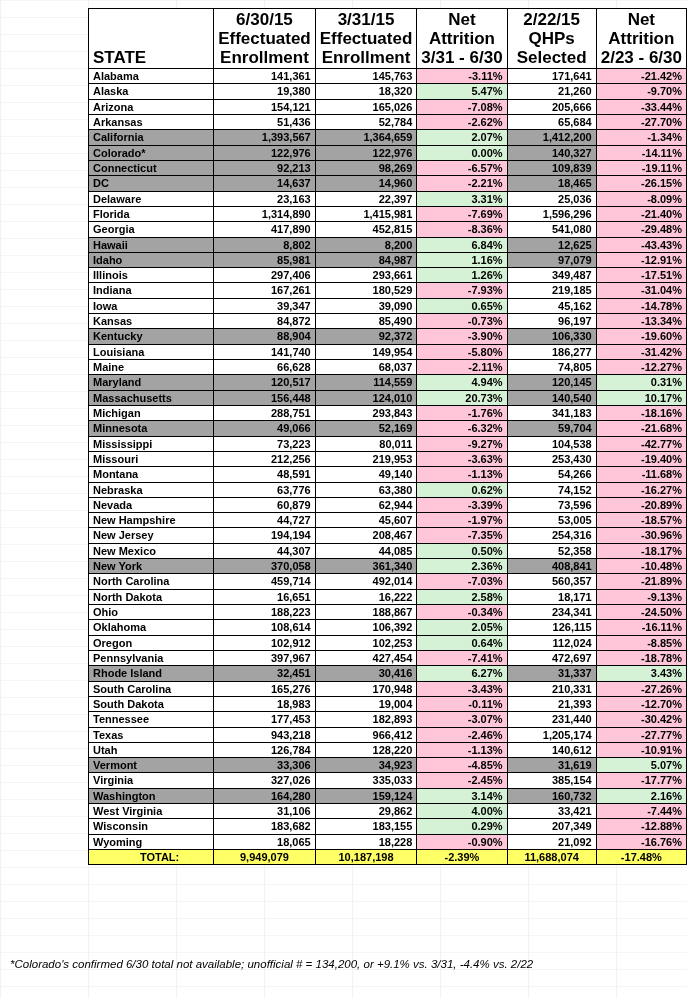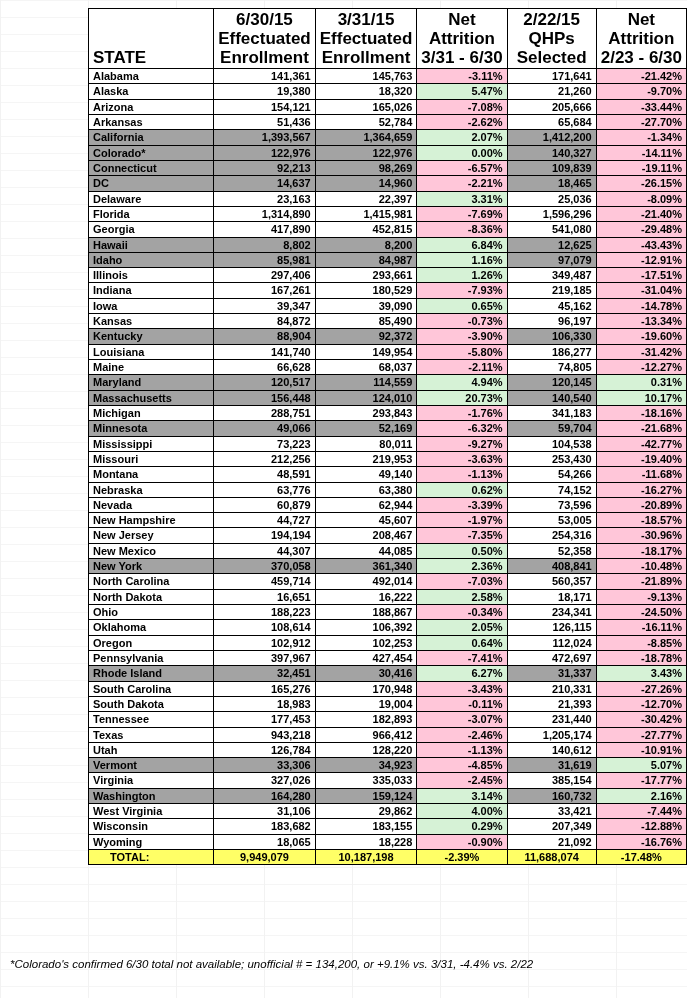--- a/index.html
+++ b/index.html
@@ -63,21 +63,21 @@
   td.pct {
     text-align: right;
     width: 64px;
   }
   .blue { background: #a3a3a3; }
   .pink { background: #ffc6d9; }
   .green { background: #d6f2d6; }
   .white { background: #ffffff; }
   .italic { }
   tr.total td { background: #ffff66; text-align: center; }
-  tr.total td.state { text-align: left; padding-left: 21px; }
+  tr.total td.state { text-align: center; padding-left: 21px; }
   .footnote {
     position: absolute;
     left: 10px;
     top: 958px;
     font-size: 11.5px;
     font-weight: normal;
     font-style: italic;
     font-family: "Liberation Sans", sans-serif;
     color: #000000;
   }

